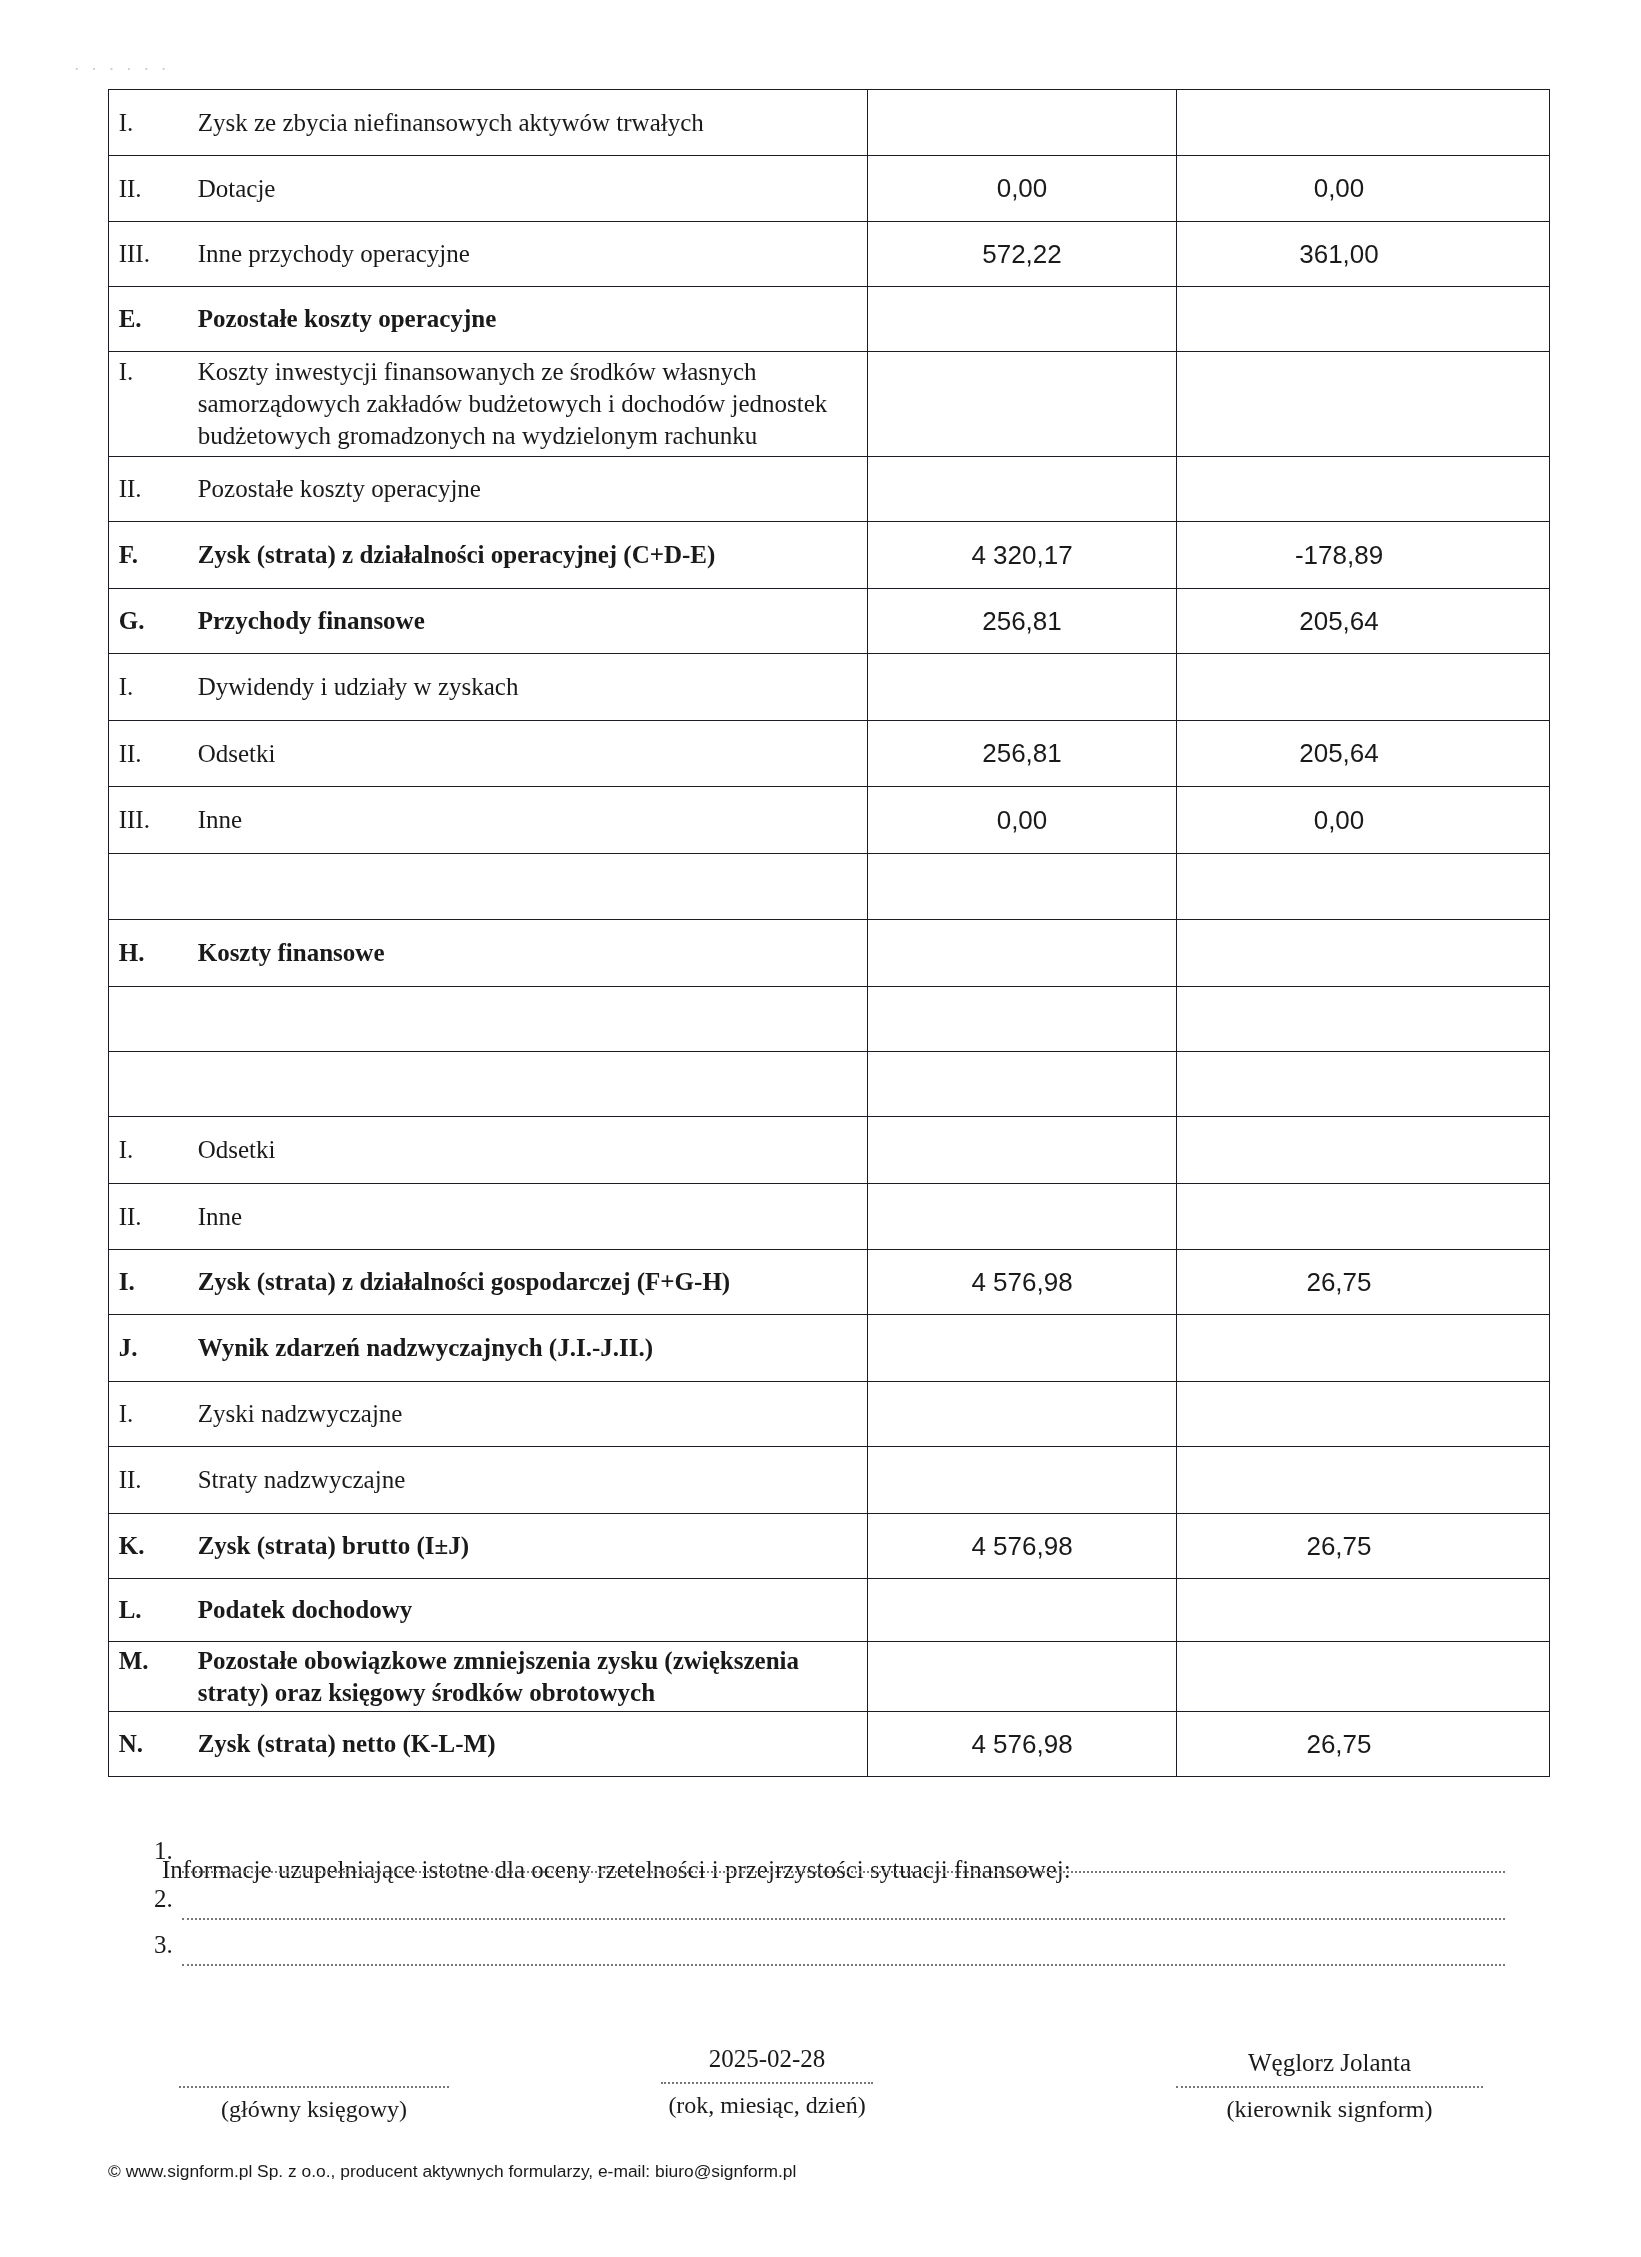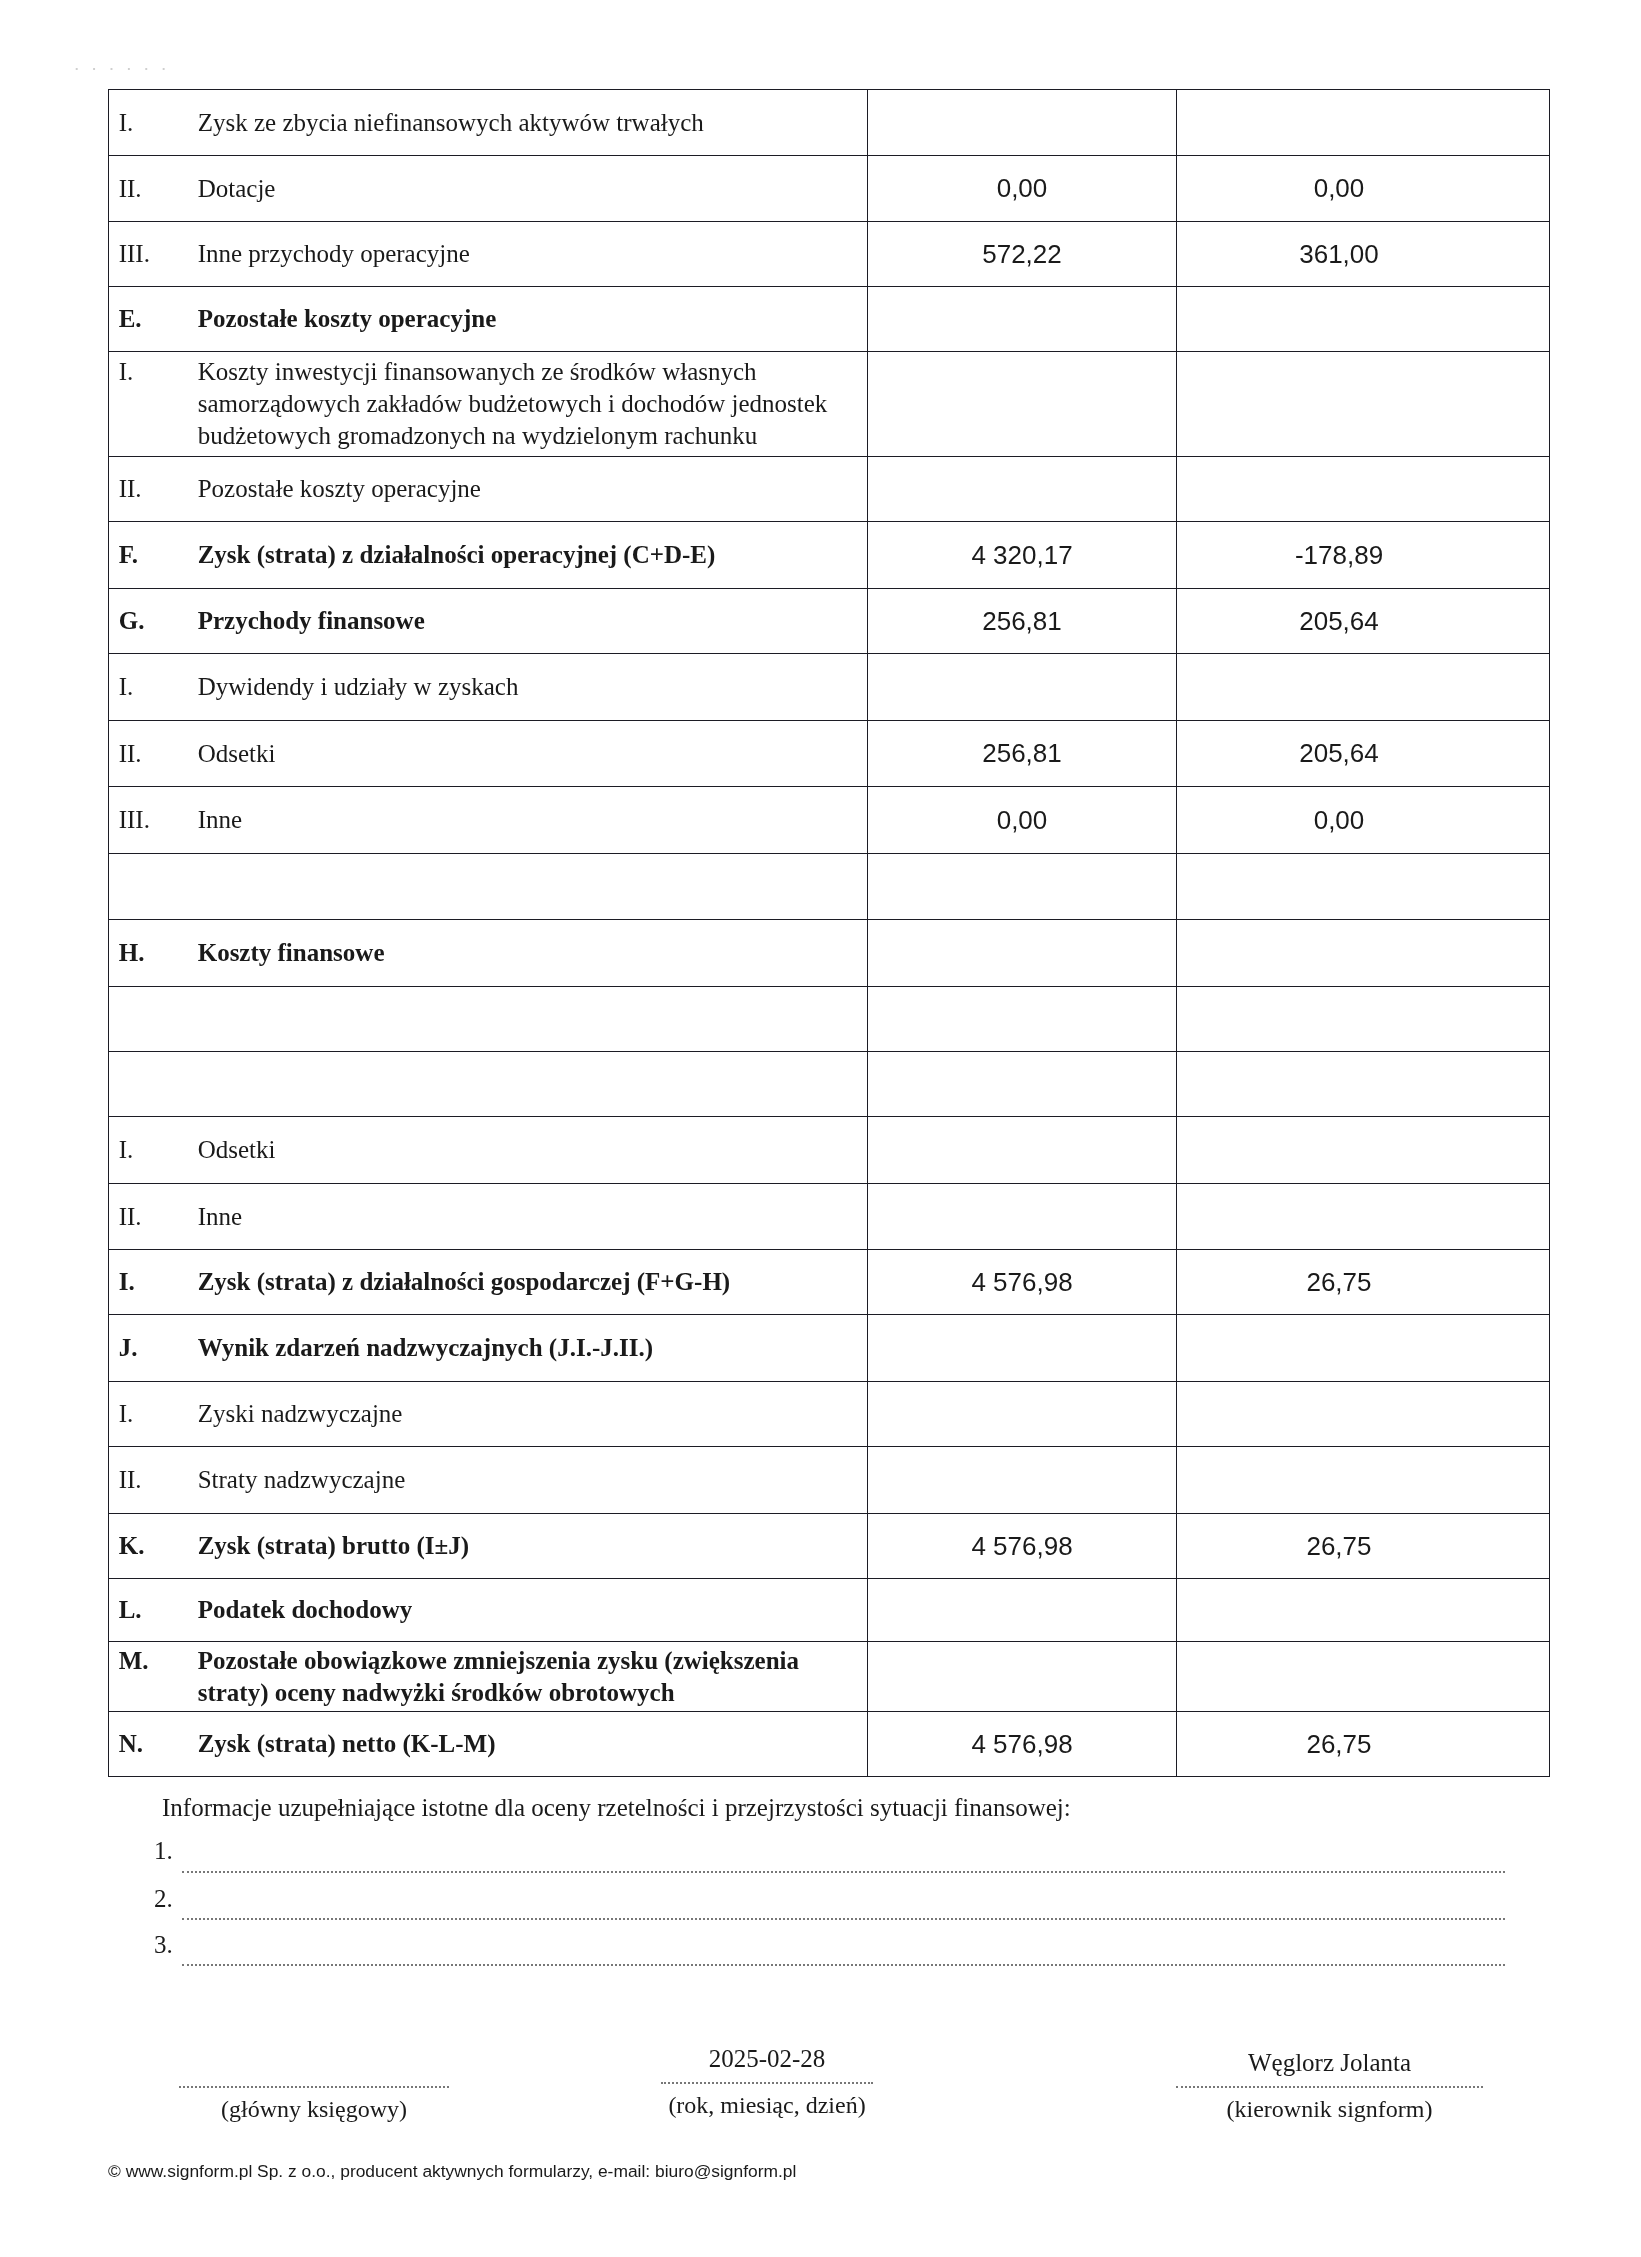--- a/index.html
+++ b/index.html
@@ -13,21 +13,21 @@
   td.lab { width:758px; font-family:"Liberation Serif", serif; font-size:25px; line-height:32px; }
   td.v1 { width:308px; }
   td.v2 { width:324px; }
   .labwrap { display:flex; align-items:flex-start; padding:0 9.7px; }
   .num { width:79px; flex:0 0 79px; }
   .txt { flex:1; }
   tr.bold td.lab { font-weight:bold; }
   td.val { text-align:center; font-family:"Liberation Sans", sans-serif; font-size:26px; padding-right:35px; }
   tr.bold td.val { font-weight:normal; }
   td.v2.val { padding-right:48px; }
-  .info { position:absolute; left:162px; top:1794px; font-family:"Liberation Serif", serif; font-size:25px; }
+  .info { position:absolute; left:162px; top:1856px; font-family:"Liberation Serif", serif; font-size:25px; }
   .line-item { position:absolute; left:154px; font-family:"Liberation Serif", serif; font-size:25px; }
   .dotline { position:absolute; left:182px; width:1323px; height:0; border-bottom:2.9px dotted #777; }
   .sig { position:absolute; text-align:center; font-family:"Liberation Serif", serif; font-size:24px; }
   .sig .val { font-family:Liberation Serif, serif; font-size:25px; height:33px; }
   .sig .rule { border-bottom:2.9px dotted #777; margin:3.9px 0 7.7px; }
   .footer { position:absolute; left:108px; top:2161px; font-family:"Liberation Sans", sans-serif; font-size:17.4px; }
 </style>
 </head>
 <body>
 
@@ -262,21 +262,21 @@
             <span class="txt">Podatek dochodowy</span>
           </div>
         </td>
         <td class="v1 val"></td>
         <td class="v2 val"></td>
       </tr>
       <tr class="bold" style="height: 70px;">
         <td class="lab">
           <div class="labwrap">
             <span class="num">M.</span>
-            <span class="txt">Pozostałe obowiązkowe zmniejszenia zysku (zwiększenia straty) oceny nadwyżki środków obrotowych</span>
+            <span class="txt">Pozostałe obowiązkowe zmniejszenia zysku (zwiększenia straty) oraz księgowy środków obrotowych</span>
           </div>
         </td>
         <td class="v1 val"></td>
         <td class="v2 val"></td>
       </tr>
       <tr class="bold" style="height: 65px;">
         <td class="lab">
           <div class="labwrap">
             <span class="num">N.</span>
             <span class="txt">Zysk (strata) netto (K-L-M)</span>

